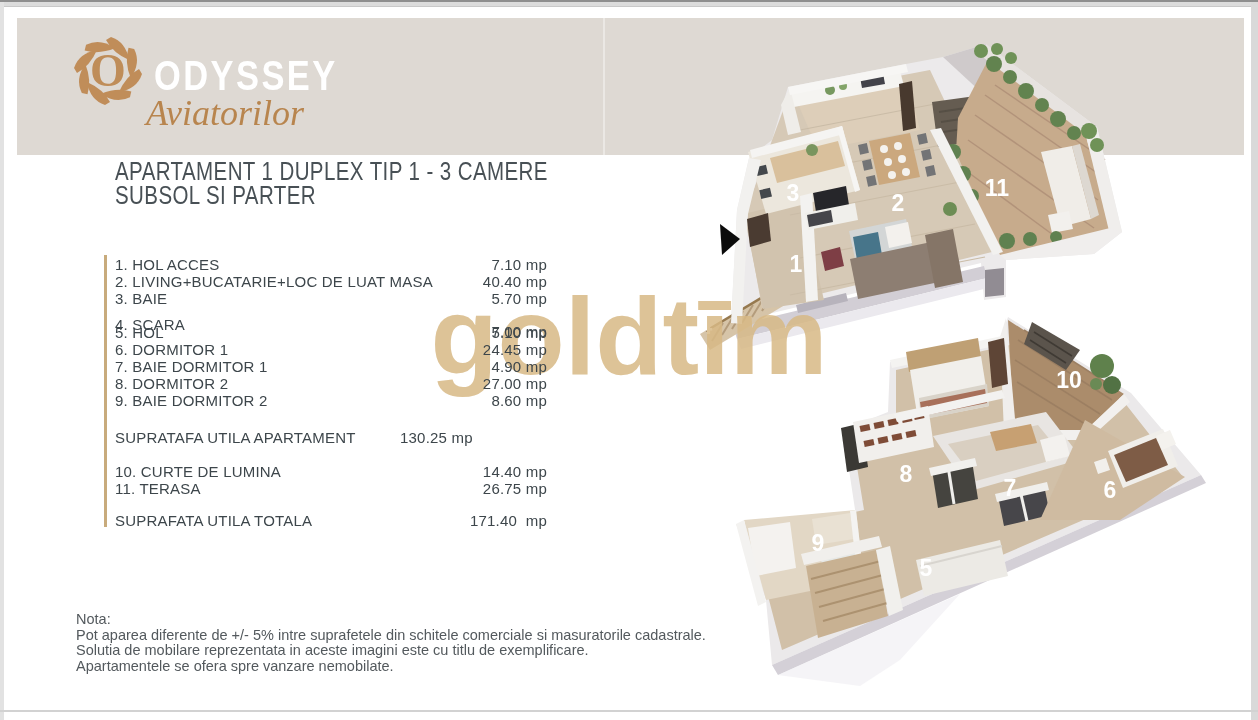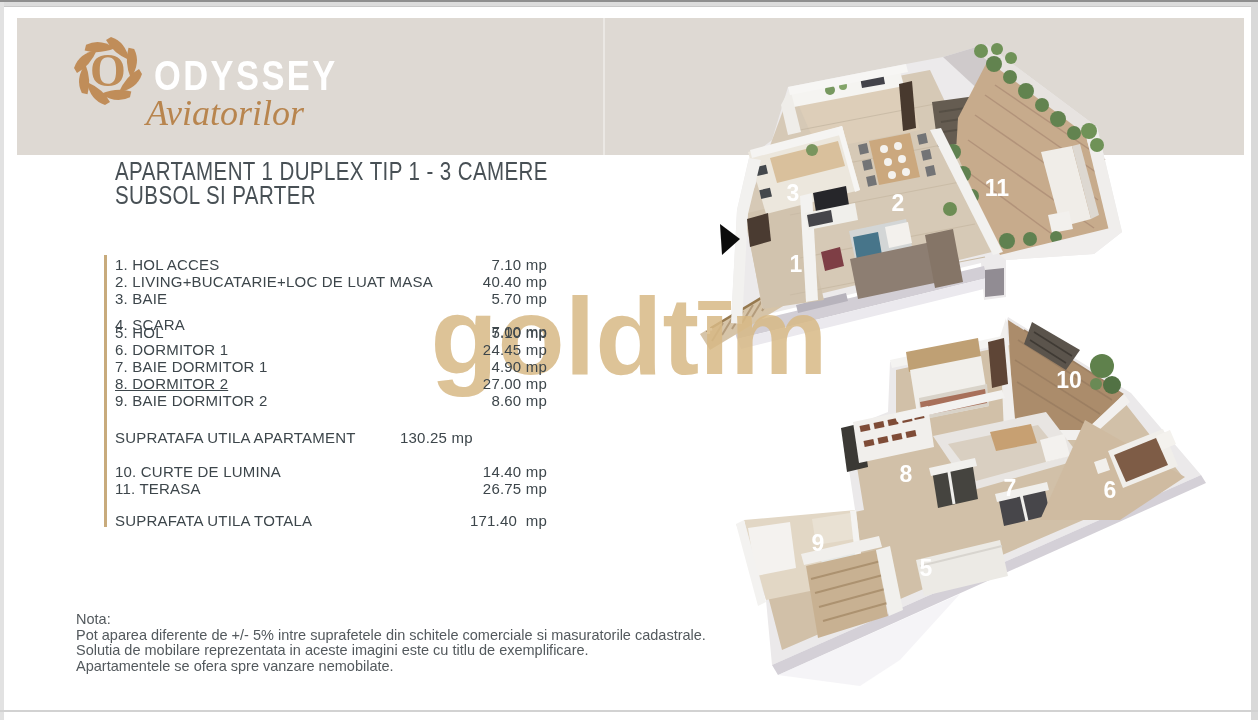--- a/index.html
+++ b/index.html
@@ -413,21 +413,21 @@
 
     <div class="abs" style="left:115px;top:324px;">5. HOL</div>
       <div class="abs" style="left:400px;top:324px;width:147px;text-align:right;">5.10 mp</div>
 
     <div class="abs" style="left:115px;top:341px;">6. DORMITOR 1</div>
       <div class="abs" style="left:400px;top:341px;width:147px;text-align:right;">24.45 mp</div>
 
     <div class="abs" style="left:115px;top:358px;">7. BAIE DORMITOR 1</div>
       <div class="abs" style="left:400px;top:358px;width:147px;text-align:right;">4.90 mp</div>
 
-    <div class="abs" style="left:115px;top:375px;text-decoration:underline;">8. DORMITOR 2</div>
+    <div class="abs" style="left:115px;top:375px;">8. DORMITOR 2</div>
       <div class="abs" style="left:400px;top:375px;width:147px;text-align:right;">27.00 mp</div>
 
     <div class="abs" style="left:115px;top:392px;">9. BAIE DORMITOR 2</div>
       <div class="abs" style="left:400px;top:392px;width:147px;text-align:right;">8.60 mp</div>
 
     <div class="abs" style="left:115px;top:429px;">SUPRATAFA UTILA APARTAMENT</div>
       <div class="abs" style="left:400px;top:429px;width:147px;">130.25 mp</div>
 
     <div class="abs" style="left:115px;top:463px;">10. CURTE DE LUMINA</div>
       <div class="abs" style="left:400px;top:463px;width:147px;text-align:right;">14.40 mp</div>

